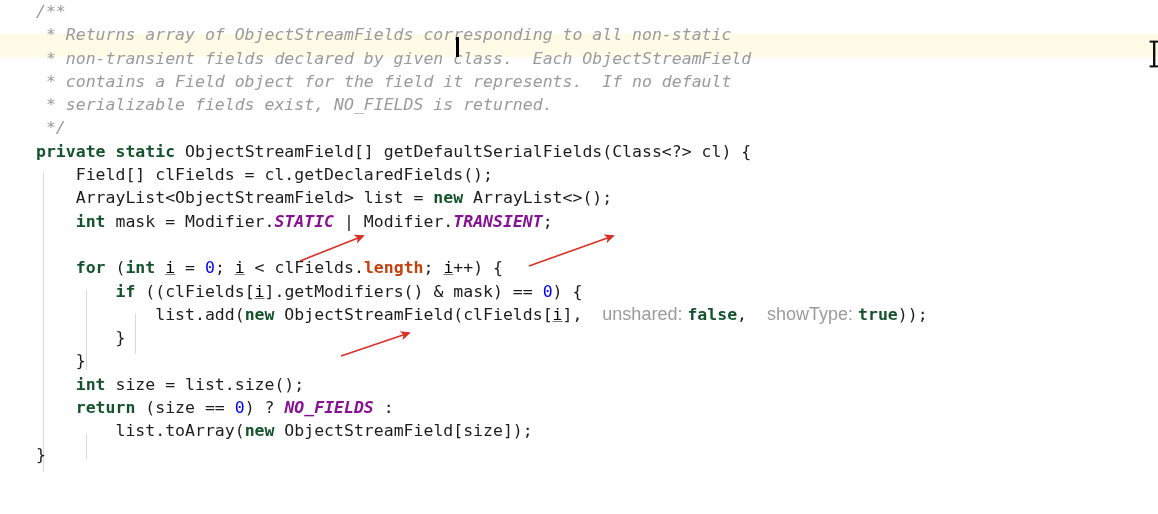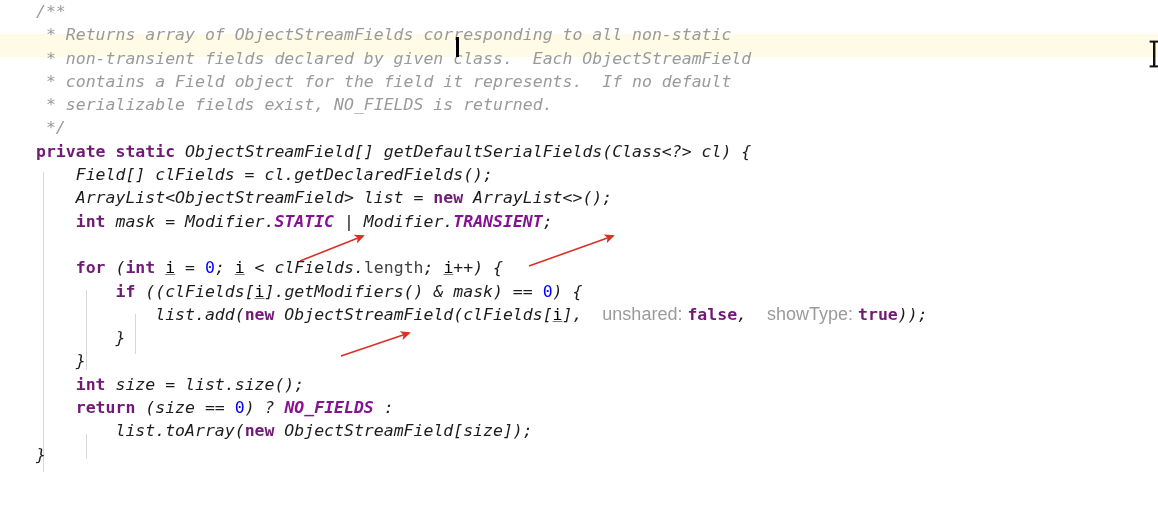--- a/index.html
+++ b/index.html
@@ -53,26 +53,26 @@
     color: #000000;
   }
   .line {
     height: 23.3px;
     padding-left: 36px;
     white-space: pre;
   }
 
   
   .cmt      { color: #9a9a9a; font-style: italic; }
-  .kw       { color: #701a75; font-weight: bold; }
+  .kw       { color: #14532d; font-weight: bold; }
   .num      { color: #0000ff; }
   .stfield  { color: #871094; font-weight: bold; font-style: italic; }
-  .fld      { color: #404040; font-weight: normal; }
+  .fld      { color: #c2410c; font-weight: bold; }
   .localvar { text-decoration: underline; text-decoration-color: #7a7a7a; }
-  .plain    { color: #1c1c1c; font-style: italic; }
+  .plain    { color: #1c1c1c; }
   .hint {
     color: #9b9b9b;
     font-family: "Liberation Sans", "DejaVu Sans", sans-serif;
     font-size: 18px;
     font-style: normal;
     letter-spacing: 0px;
   }
 
   
   .text-caret {

